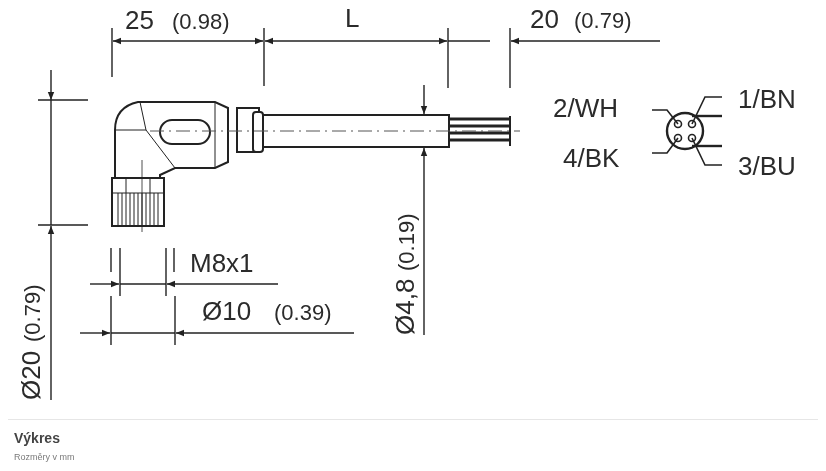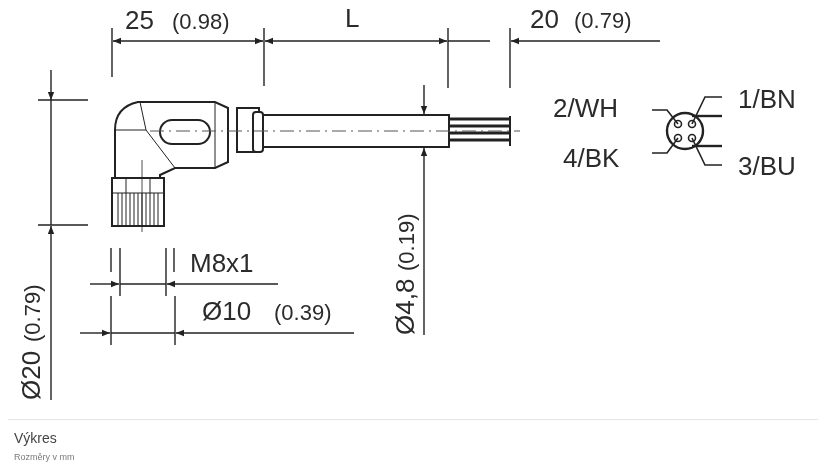--- a/index.html
+++ b/index.html
@@ -2,21 +2,21 @@
 <html><head>
 <meta charset="utf-8">
 <style>
   html, body { margin:0; padding:0; background:#ffffff; }
   body { width:826px; height:471px; position:relative; overflow:hidden; font-family:"Liberation Sans", sans-serif; }
   #drawing { position:absolute; left:0; top:0; width:826px; height:420px; }
   #drawing text { font-family:"Liberation Sans", sans-serif; fill:#2b2b2b; }
   .big { font-size:26px; }
   .sm { font-size:22px; }
   .divider { position:absolute; left:8px; top:419px; width:810px; height:1px; background:#e6e6e6; }
-  .caption-title { position:absolute; left:14px; top:430px; font-size:14px; font-weight:normal; color:#444444; }
+  .caption-title { position:absolute; left:14px; top:430px; font-size:14px; font-weight:bold; color:#444444; }
   .caption-sub { position:absolute; left:14px; top:452px; font-size:9px; color:#7a7a7a; }
 </style>
 </head>
 <body>
 
 <svg id="drawing" viewBox="0 0 826 420" xmlns="http://www.w3.org/2000/svg">
   <defs>
     <marker id="arr" viewBox="0 0 10 10" refX="10" refY="5" markerWidth="14" markerHeight="8" orient="auto-start-reverse" markerUnits="userSpaceOnUse">
       <path d="M0,1 L10,5 L0,9 z" fill="#222"></path>
     </marker>

